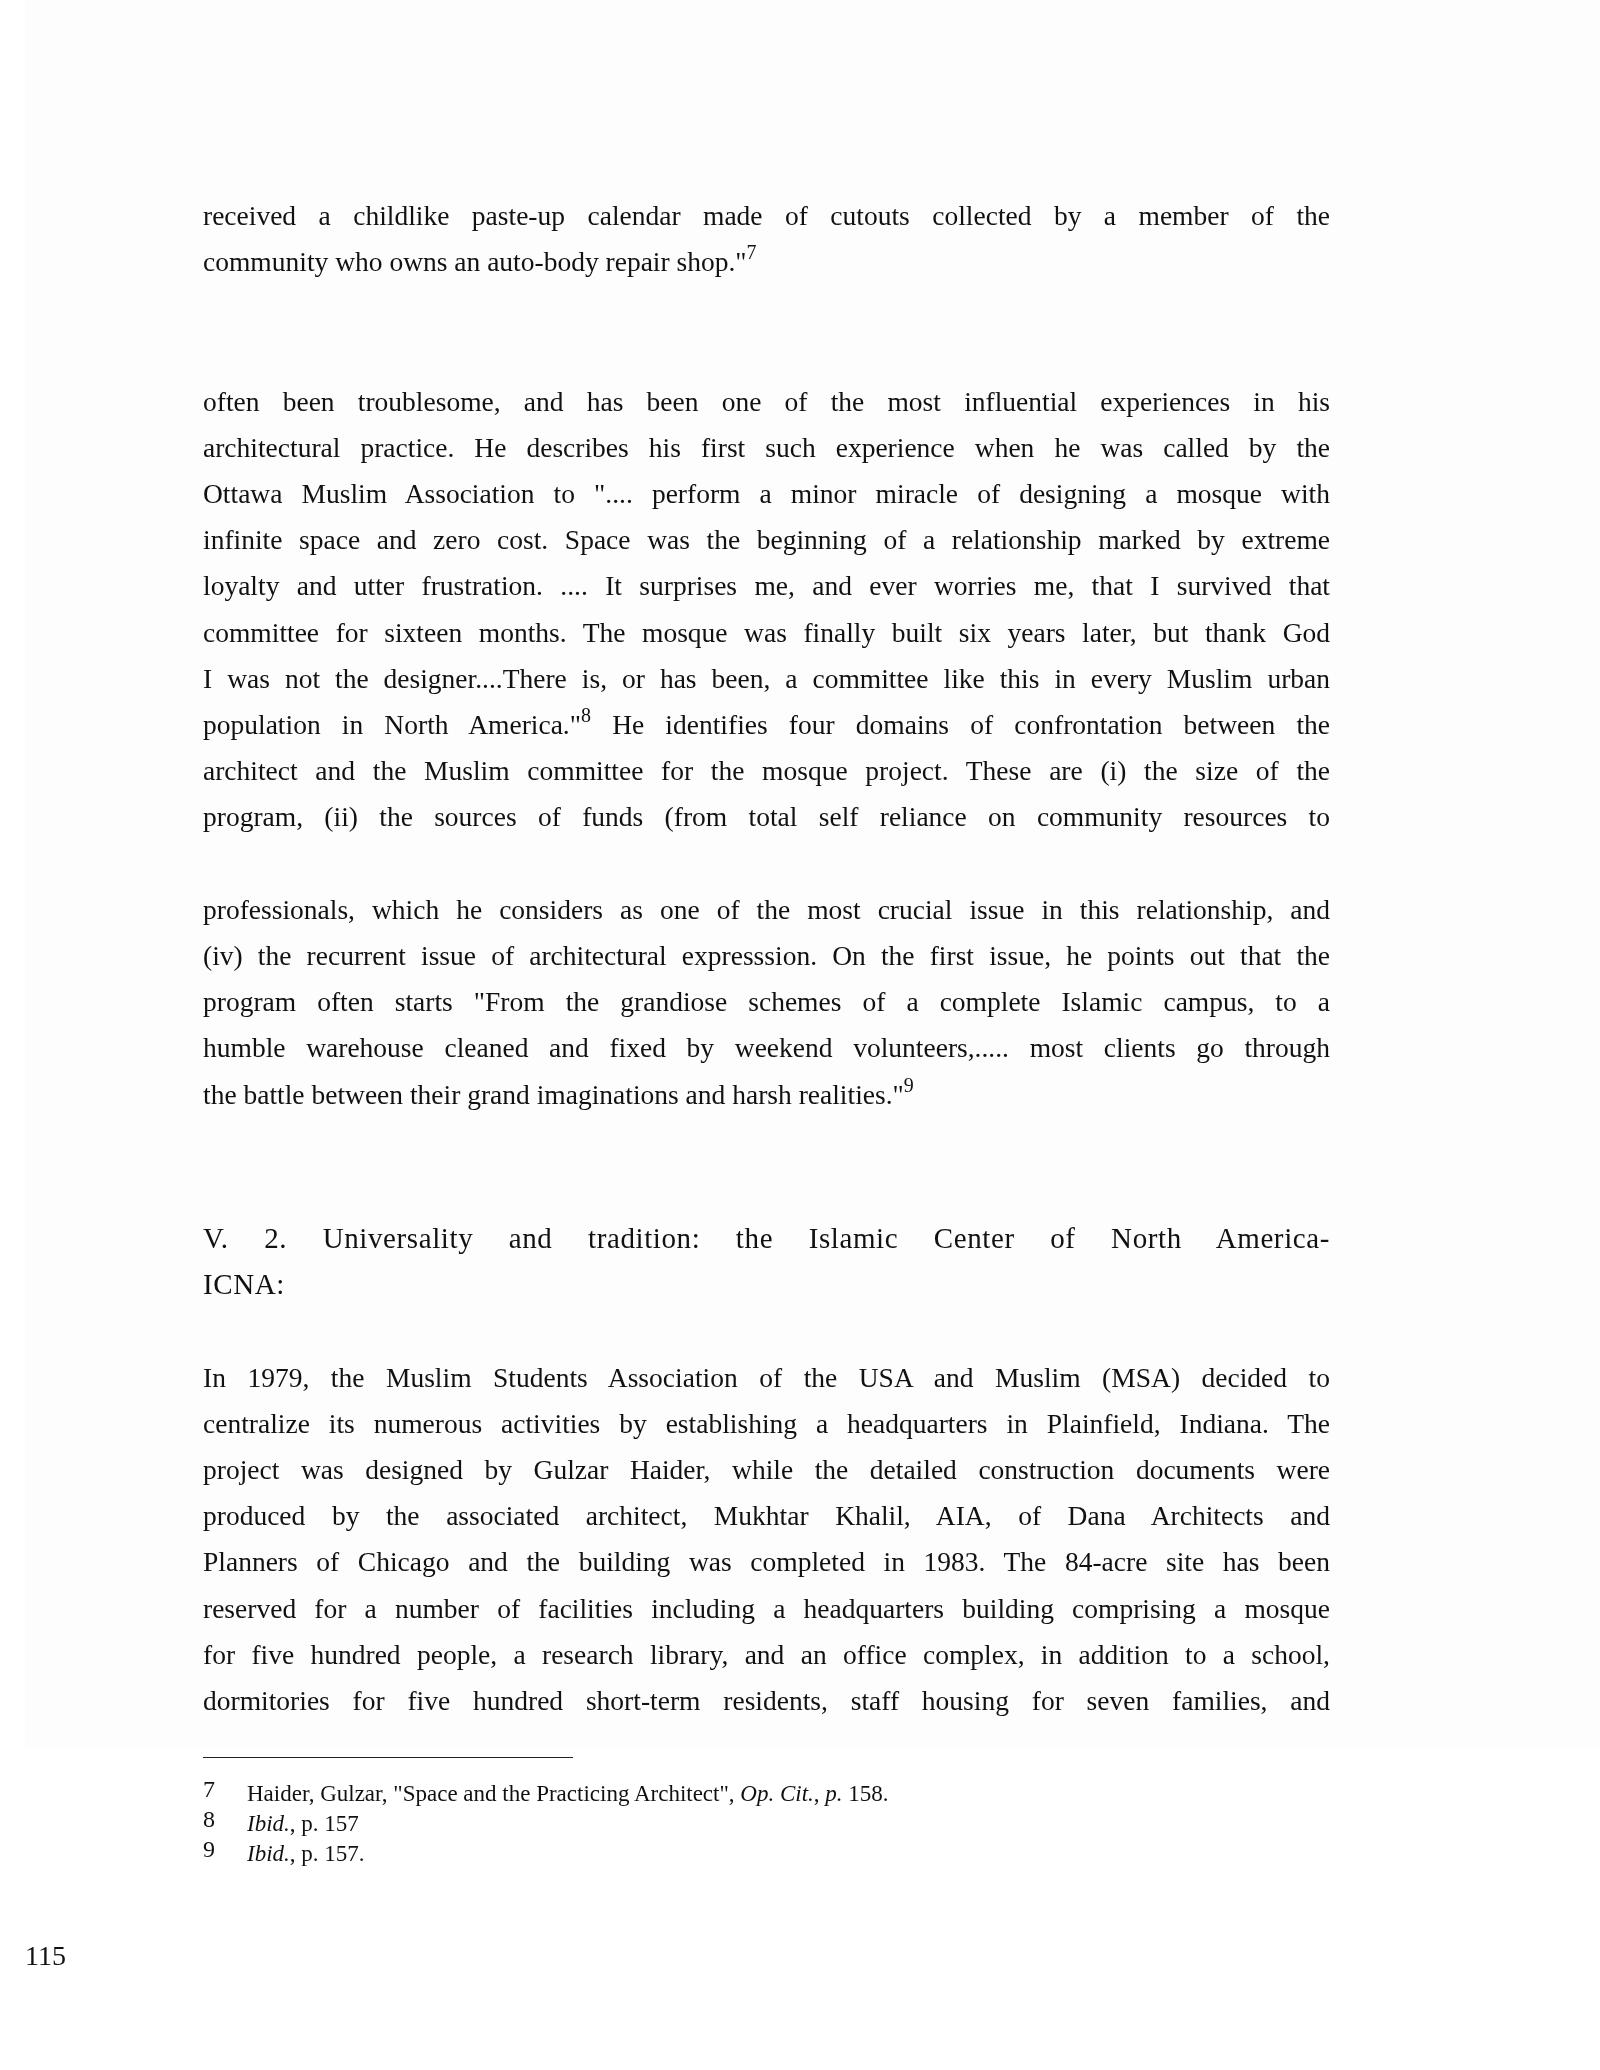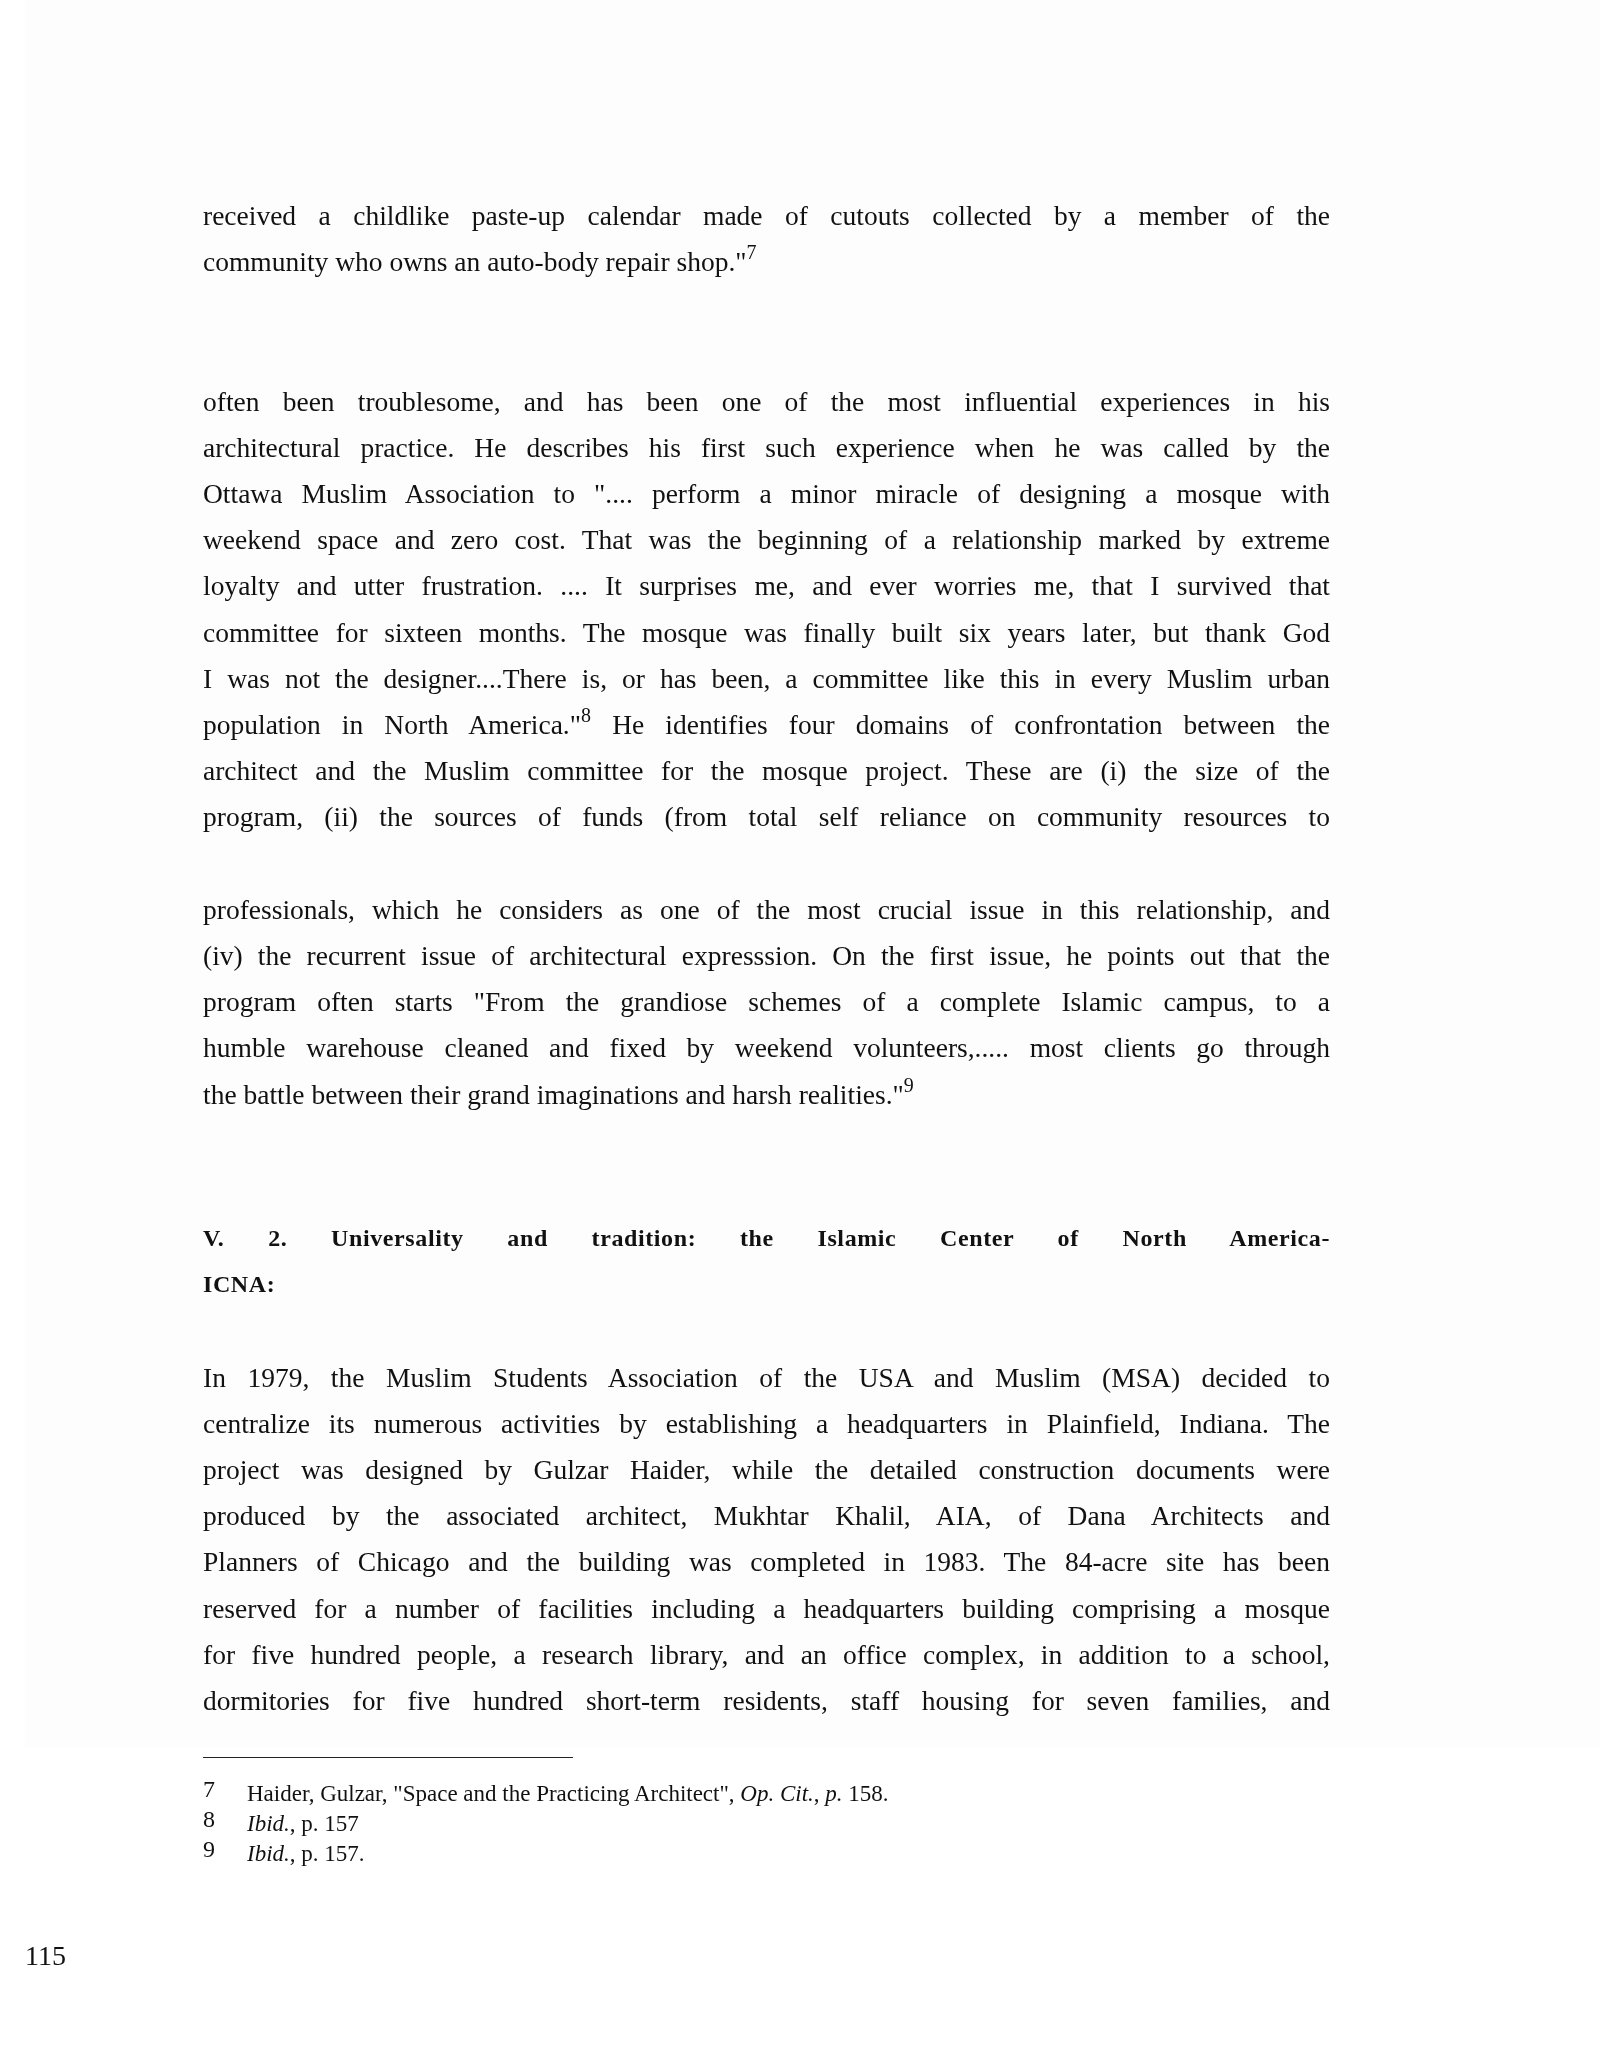--- a/index.html
+++ b/index.html
@@ -7,42 +7,42 @@
   .page { position: absolute; left: 8px; top: 0; width: 1600px; height: 1748px; background: #fdfdfd; margin-left: 17px; }
   .line {
     position: absolute; left: 178px; width: 1127px;
     font-family: "Liberation Serif", serif; font-size: 27.5px; line-height: 46px;
     white-space: nowrap; text-align: justify; text-align-last: justify;
   }
   .line.last { text-align-last: left; }
   sup { font-size: 20px; vertical-align: 12px; line-height: 0; }
   .heading {
     position: absolute; left: 178px; width: 1127px;
-    font-family: "Liberation Serif", serif; font-weight: bold; font-size: 24px; line-height: 46px;
+    font-family: "Liberation Serif", serif; font-weight: normal; font-size: 29px; line-height: 46px;
     white-space: nowrap; text-align: justify; text-align-last: justify; letter-spacing: 0.6px;
   }
   .heading.last { text-align-last: left; }
   .fn-rule { position: absolute; left: 178px; top: 1757px; width: 370px; border-top: 1.5px solid #222; }
   .fn { position: absolute; left: 178px; font-family: "Liberation Serif", serif; font-size: 23px; line-height: 30px; white-space: nowrap; }
   .fn .num { display: inline-block; width: 44px; font-size: 24px; position: relative; top: -4px; }
   .pageno { position: absolute; top: 1940px; left: 0; width: 1600px; font-family: "Liberation Serif", serif; font-size: 28px; }
   i { font-style: italic; }
 </style>
 </head>
 <body>
 
 <div class="page">
 
   <div class="line" style="top:193px">received a childlike paste-up calendar made of cutouts collected by a member of the</div>
   <div class="line last" style="top:239px"><span>community who owns an auto-body repair shop."</span><sup>7</sup></div>
 
   <div class="line" style="top:379px">often been troublesome, and has been one of the most influential experiences in his</div>
   <div class="line" style="top:425px">architectural practice. He describes his first such experience when he was called by the</div>
   <div class="line" style="top:471px">Ottawa Muslim Association to ".... perform a minor miracle of designing a mosque with</div>
-  <div class="line" style="top:517px">weekend space and zero cost. That was the beginning of a relationship marked by extreme</div>
+  <div class="line" style="top:517px">infinite space and zero cost. Space was the beginning of a relationship marked by extreme</div>
   <div class="line" style="top:563px">loyalty and utter frustration. .... It surprises me, and ever worries me, that I survived that</div>
   <div class="line" style="top:610px">committee for sixteen months. The mosque was finally built six years later, but thank God</div>
   <div class="line" style="top:656px">I was not the designer....There is, or has been, a committee like this in every Muslim urban</div>
   <div class="line" style="top:702px"><span>population in North America."</span><sup>8</sup> <span>He identifies four domains of confrontation between the</span></div>
   <div class="line" style="top:748px">architect and the Muslim committee for the mosque project. These are (i) the size of the</div>
   <div class="line" style="top:794px">program, (ii) the sources of funds (from total self reliance on community resources to</div>
   <div class="line" style="top:887px">professionals, which he considers as one of the most crucial issue in this relationship, and</div>
   <div class="line" style="top:933px">(iv) the recurrent issue of architectural expresssion. On the first issue, he points out that the</div>
   <div class="line" style="top:979px">program often starts "From the grandiose schemes of a complete Islamic campus, to a</div>
   <div class="line" style="top:1025px">humble warehouse cleaned and fixed by weekend volunteers,..... most clients go through</div>

